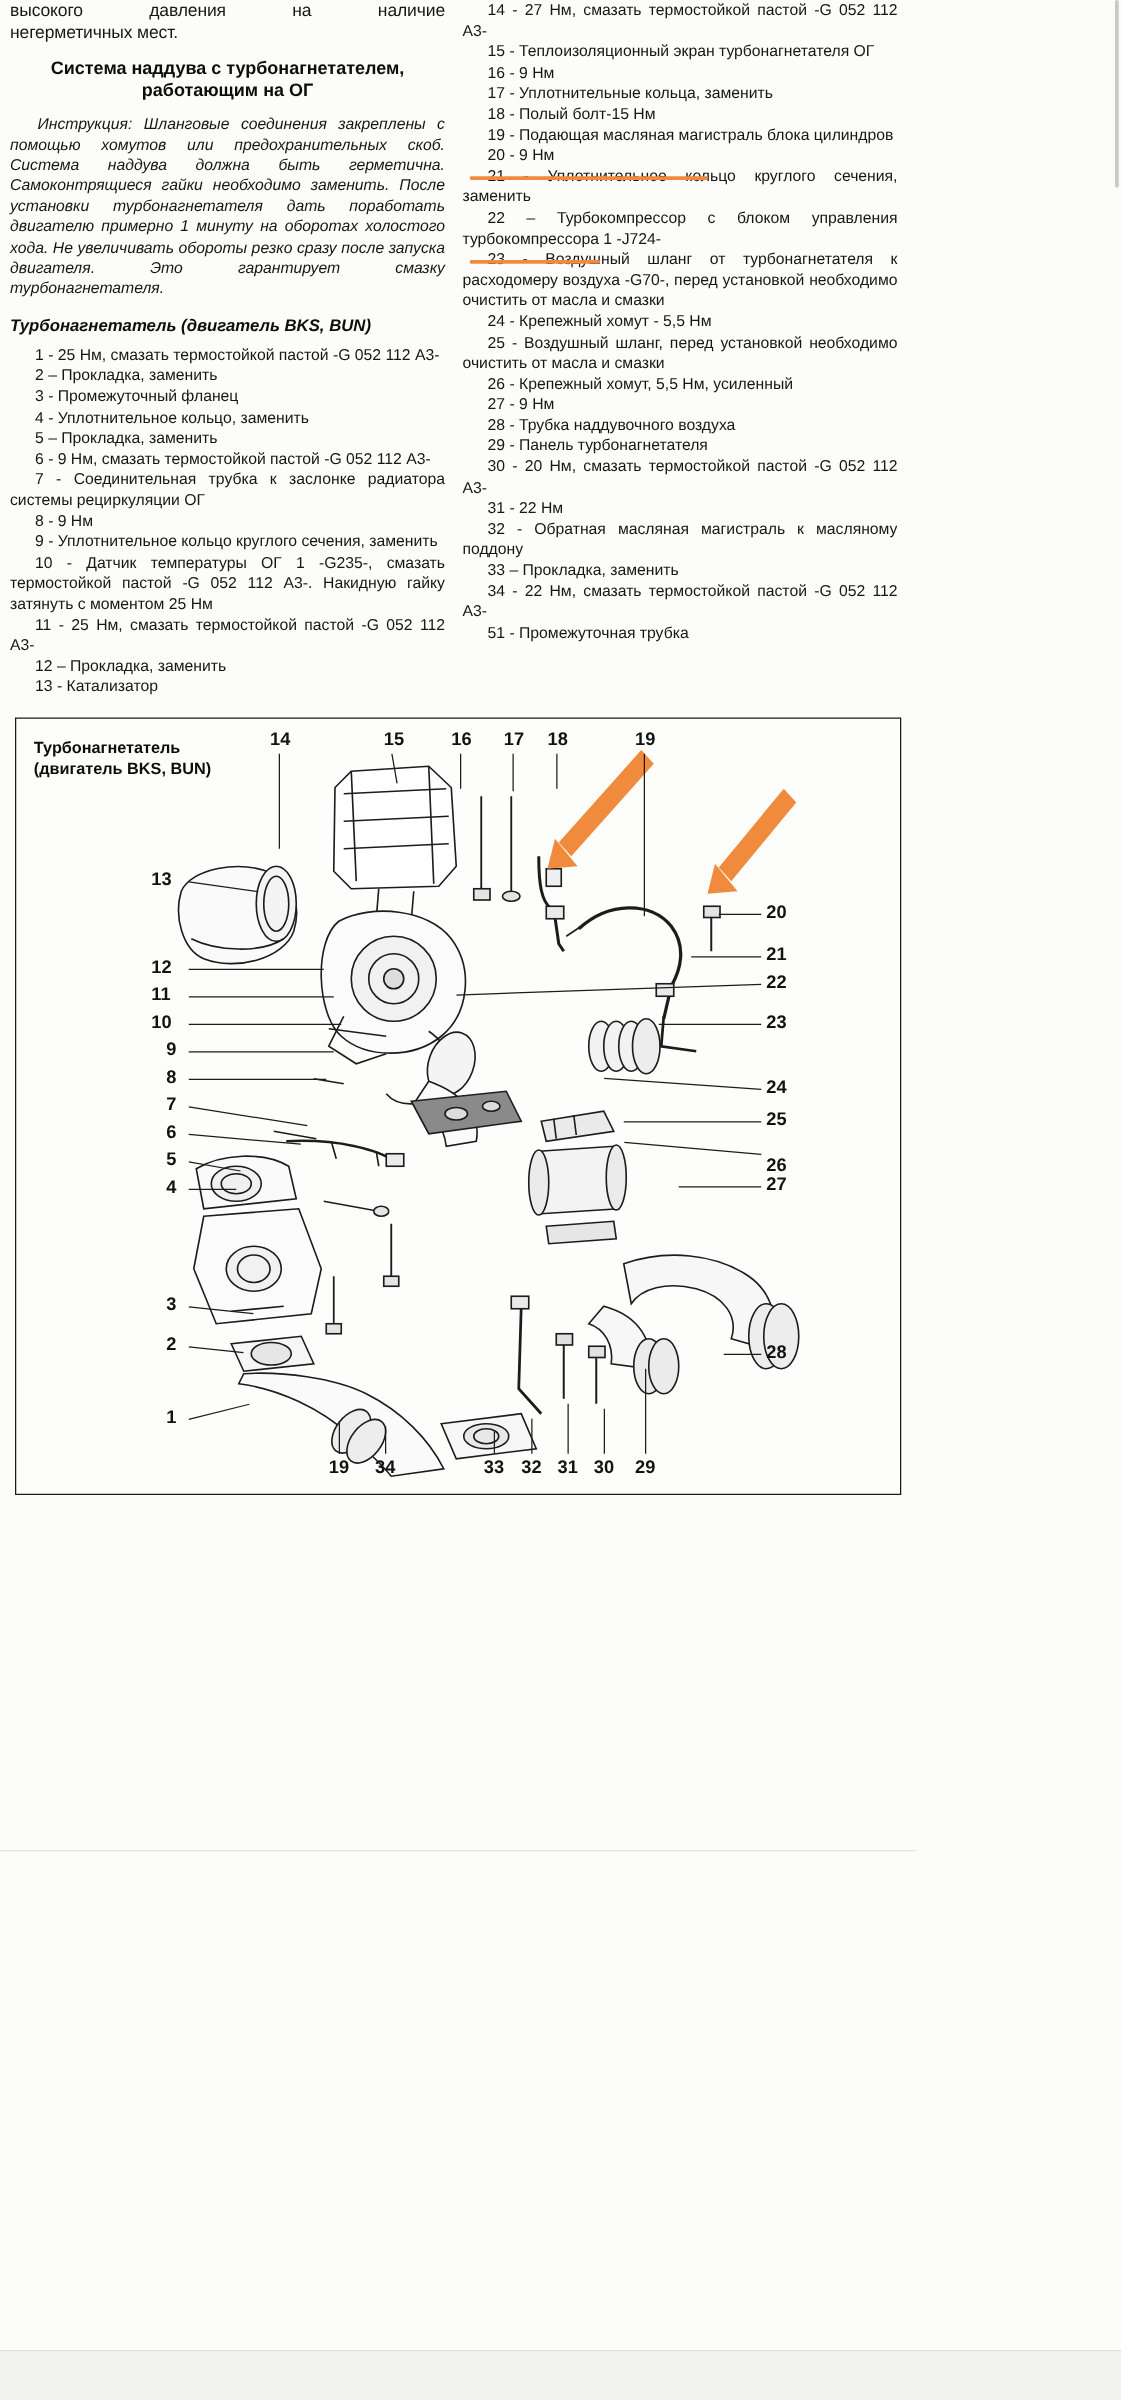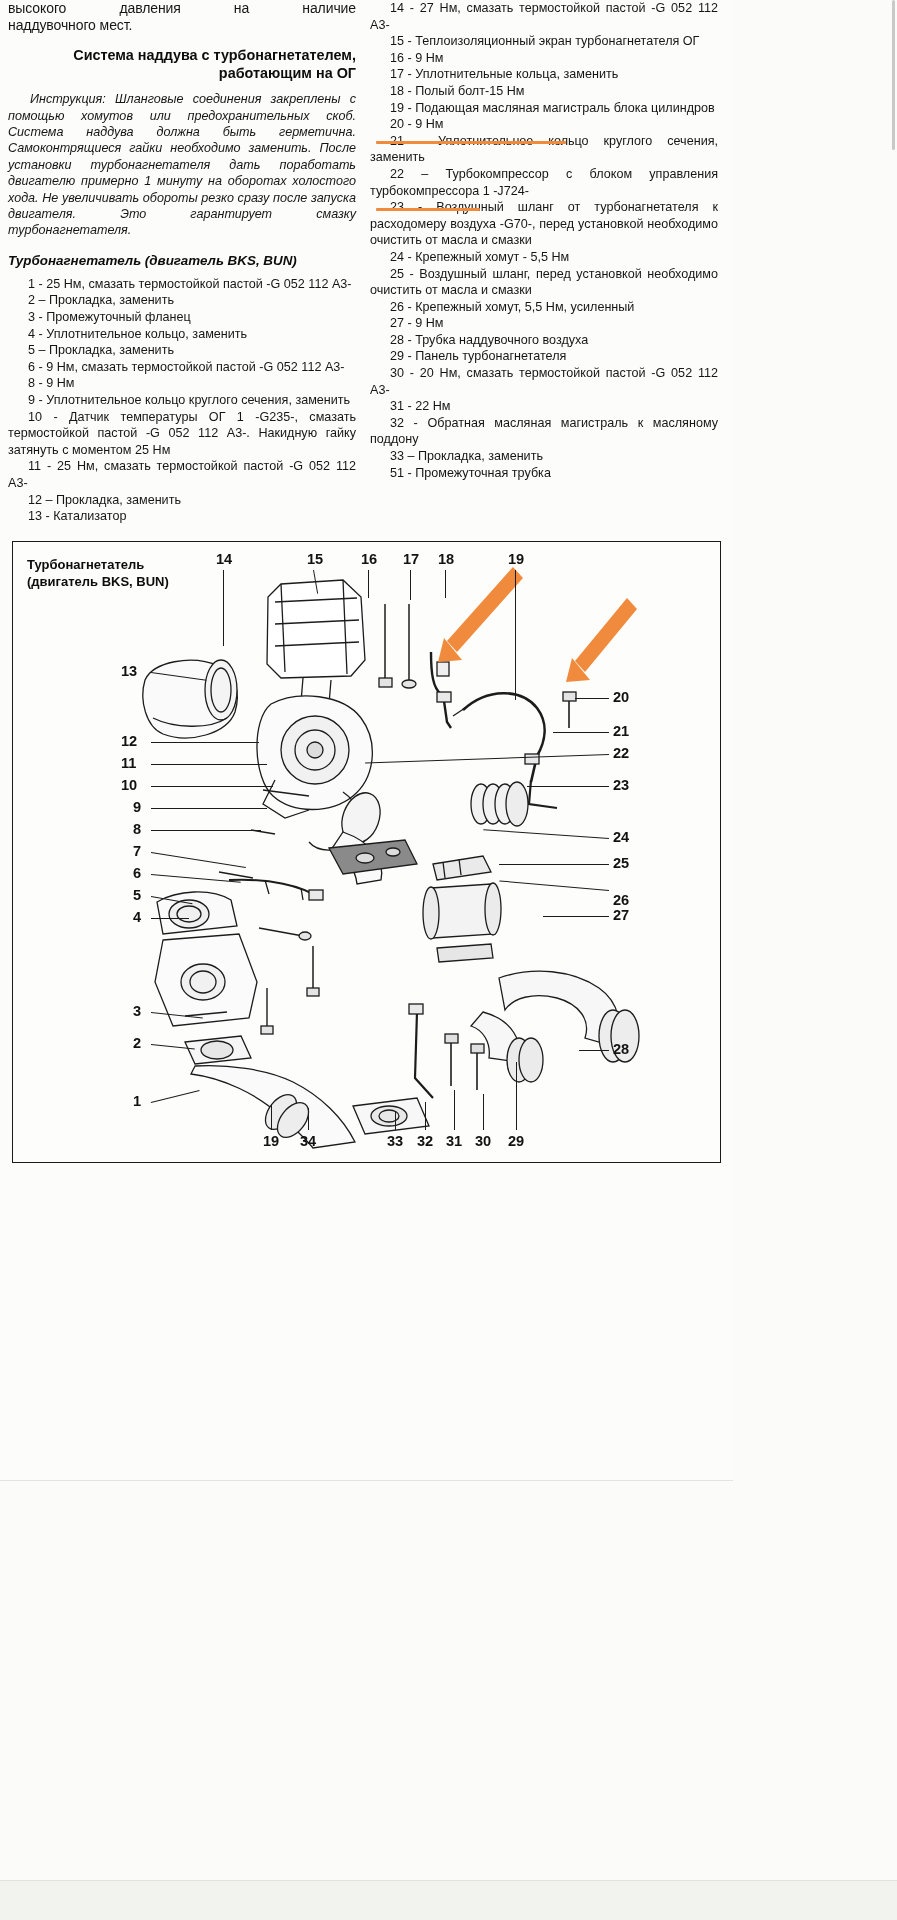--- a/index.html
+++ b/index.html
@@ -42,21 +42,21 @@
     text-align: justify;
     letter-spacing: -0.1px;
   }
   .just { text-align: justify; text-align-last: justify; }
   .heading {
     font-weight: bold;
     font-size: 14.4px;
     line-height: 18px;
     margin: 13px 0 9px 0;
     color: #0d0d0d;
-    text-align: right;
+    text-align: center;
   }
   .subheading {
     font-weight: bold;
     font-style: italic;
     font-size: 13.4px;
     line-height: 17px;
     margin: 13px 0 7px 0;
     color: #0d0d0d;
     text-align: left;
   }
@@ -158,34 +158,35 @@
     <div class="scrollbar"></div>
   </div>
 
   <div class="sheet">
 
     <div class="cols">
 
       <div class="col">
 
         <div class="ln just">высокого давления на наличие</div>
-        <div class="ln">наддувочного мест.</div>
+        <div class="ln">негерметичных мест.</div>
 
         <div class="heading">Система наддува с турбонагнетателем, работающим на ОГ</div>
 
         <div class="note">Инструкция: Шланговые соединения закреплены с помощью хомутов или предохранительных скоб. Система наддува должна быть герметична. Самоконтрящиеся гайки необходимо заменить. После установки турбонагнетателя дать поработать двигателю примерно 1 минуту на оборотах холостого хода. Не увеличивать обороты резко сразу после запуска двигателя. Это гарантирует смазку турбонагнетателя.</div>
 
         <div class="subheading">Турбонагнетатель (двигатель BKS, BUN)</div>
 
         <div class="item">1 - 25 Нм, смазать термостойкой пастой -G 052 112 А3-</div>
         <div class="item tight">2 – Прокладка, заменить</div>
         <div class="item tight">3 - Промежуточный фланец</div>
         <div class="item tight">4 - Уплотнительное кольцо, заменить</div>
         <div class="item tight">5 – Прокладка, заменить</div>
         <div class="item">6 - 9 Нм, смазать термостойкой пастой -G 052 112 А3-</div>
+        <div class="item">7 - Соединительная трубка к заслонке радиатора системы рециркуляции ОГ</div>
         <div class="item tight">8 - 9 Нм</div>
         <div class="item">9 - Уплотнительное кольцо круглого сечения, заменить</div>
         <div class="item">10 - Датчик температуры ОГ 1 -G235-, смазать термостойкой пастой -G 052 112 А3-. Накидную гайку затянуть с моментом 25 Нм</div>
         <div class="item">11 - 25 Нм, смазать термостойкой пастой -G 052 112 А3-</div>
         <div class="item tight">12 – Прокладка, заменить</div>
         <div class="item tight">13 - Катализатор</div>
 
       </div>
 
       <div class="col" style="position:relative;">
@@ -203,20 +204,21 @@
         <div class="item tight">24 - Крепежный хомут - 5,5 Нм</div>
         <div class="item">25 - Воздушный шланг, перед установкой необходимо очистить от масла и смазки</div>
         <div class="item">26 - Крепежный хомут, 5,5 Нм, усиленный</div>
         <div class="item tight">27 - 9 Нм</div>
         <div class="item tight">28 - Трубка наддувочного воздуха</div>
         <div class="item tight">29 - Панель турбонагнетателя</div>
         <div class="item">30 - 20 Нм, смазать термостойкой пастой -G 052 112 А3-</div>
         <div class="item tight">31 - 22 Нм</div>
         <div class="item">32 - Обратная масляная магистраль к масляному поддону</div>
         <div class="item tight">33 – Прокладка, заменить</div>
+        <div class="item">34 - 22 Нм, смазать термостойкой пастой -G 052 112 А3-</div>
         <div class="item tight">51 - Промежуточная трубка</div>
 
         <div class="hl" style="left:6px; top:141px; width:190px;"></div>
         <div class="hl" style="left:6px; top:208px; width:104px;"></div>
       </div>
     </div>
 
     <div class="figure">
 
       <div class="fig-title">

